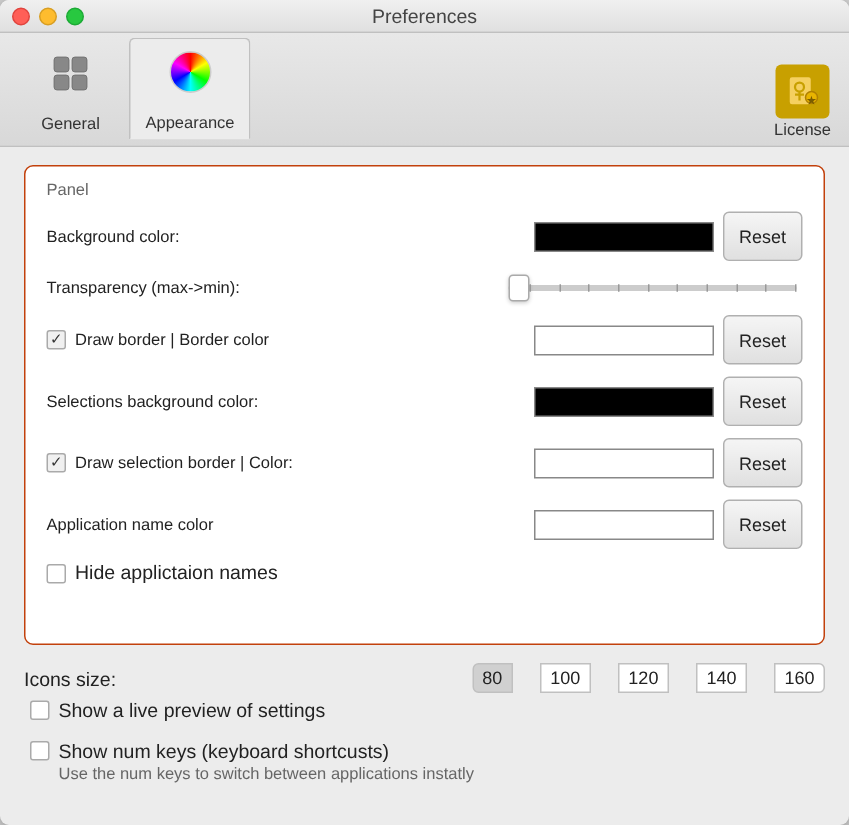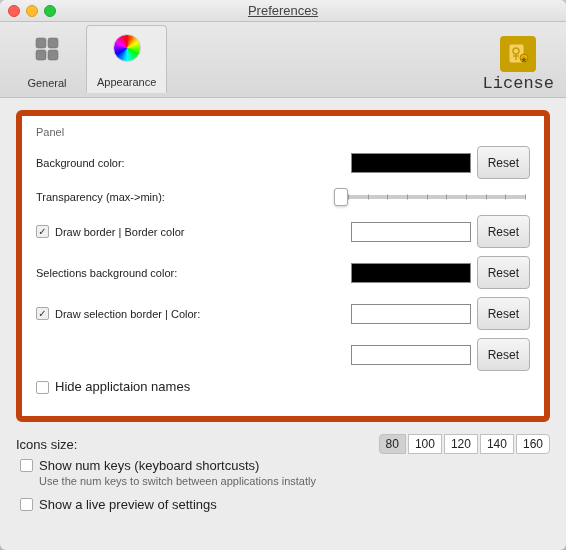--- a/index.html
+++ b/index.html
@@ -28,21 +28,20 @@
       display: flex;
       align-items: center;
       justify-content: center;
       position: relative;
       flex-shrink: 0;
     }
     .titlebar-title {
       font-size: 13px;
       font-weight: 500;
       color: #444;
-      text-decoration: underline;
     }
     .window-controls {
       position: absolute;
       left: 8px;
       display: flex;
       gap: 6px;
       align-items: center;
     }
     .window-btn {
       width: 12px;
@@ -109,36 +108,35 @@
       height: 36px;
       background: #c8a000;
       border-radius: 4px;
       display: flex;
       align-items: center;
       justify-content: center;
       margin-bottom: 2px;
       font-size: 20px;
     }
     .license-label {
-      font-size: 17px;
+      font-size: 11px;
       color: #333;
-      font-family: Liberation Mono, monospace;
     }
 
     .content {
       flex: 1;
       overflow-y: auto;
       padding: 12px 16px;
     }
 
     .panel-group {
       background: white;
-      border: 6px solid #c2410c;
+      border: 1px solid #c2410c;
       border-radius: 6px;
-      padding: 10px 14px 14px;
+      padding: 10px 14px 32px;
       margin-bottom: 12px;
       position: relative;
     }
     .panel-legend {
       font-size: 11px;
       color: #666;
       margin-bottom: 8px;
       font-weight: 500;
     }
 
@@ -239,21 +237,21 @@
       align-items: center;
       margin-bottom: 4px;
     }
     .icons-size-label {
       font-size: 13px;
       color: #222;
       flex-shrink: 0;
     }
     .icons-size-options {
       display: flex;
-      gap: 2px;
+      gap: 18px;
       margin-left: auto;
       justify-content: center;
     }
     .size-option {
       padding: 2px 6px;
       font-size: 12px;
       border: 1px solid #c0c0c0;
       background: white;
       cursor: pointer;
       color: #222;
@@ -400,20 +398,21 @@
         <div class="checkbox checked">
           <span class="checkmark">✓</span>
         </div>
         <span class="setting-label">Draw selection border | Color:</span>
         <div class="spacer"></div>
         <div class="color-box color-box-white"></div>
         <button class="reset-btn">Reset</button>
       </div>
 
       <div class="setting-row">
+        <span class="setting-label">Application name color</span>
         <div class="spacer"></div>
         <div class="color-box color-box-white"></div>
         <button class="reset-btn">Reset</button>
       </div>
 
       <div class="checkbox-row">
         <div class="checkbox"></div>
         <span class="checkbox-label">Hide applictaion names</span>
       </div>
     </div>
@@ -427,27 +426,27 @@
         <button class="size-option">140</button>
         <button class="size-option">160</button>
       </div>
     </div>
 
     <div class="bottom-section">
 
       <div class="bottom-checkbox-row">
         <div class="bottom-checkbox-top">
           <div class="checkbox"></div>
-          <span class="checkbox-label">Show num keys (keyboard shortcusts)</span>
-        </div>
-        <span class="bottom-sub-label">Use the num keys to switch between applications instatly</span>
+          <span class="checkbox-label">Show a live preview of settings</span>
+        </div>
       </div>
 
       <div class="bottom-checkbox-row">
         <div class="bottom-checkbox-top">
           <div class="checkbox"></div>
-          <span class="checkbox-label">Show a live preview of settings</span>
-        </div>
+          <span class="checkbox-label">Show num keys (keyboard shortcusts)</span>
+        </div>
+        <span class="bottom-sub-label">Use the num keys to switch between applications instatly</span>
       </div>
     </div>
 
   </div>
 </div>
 
 </body></html>

